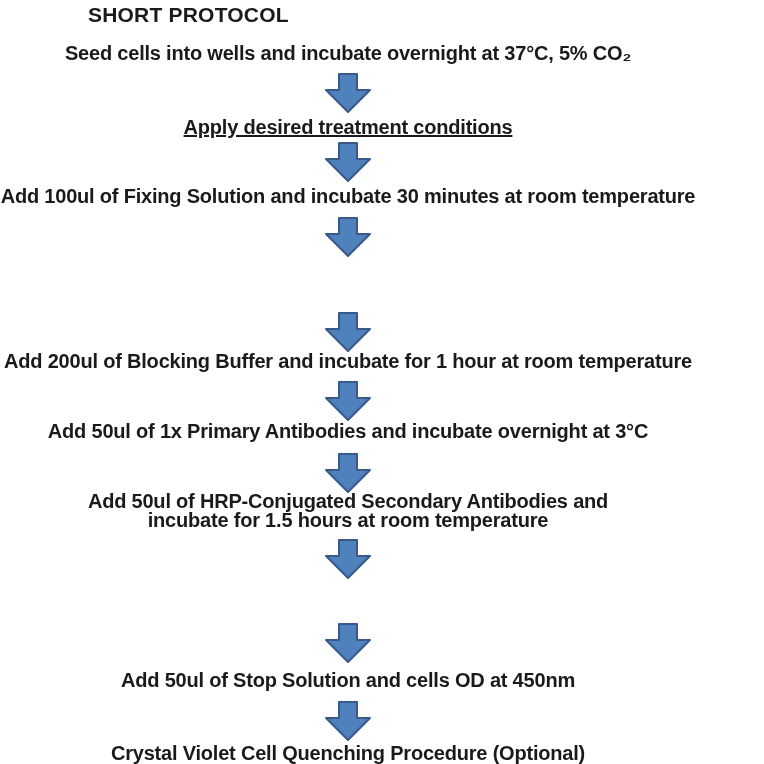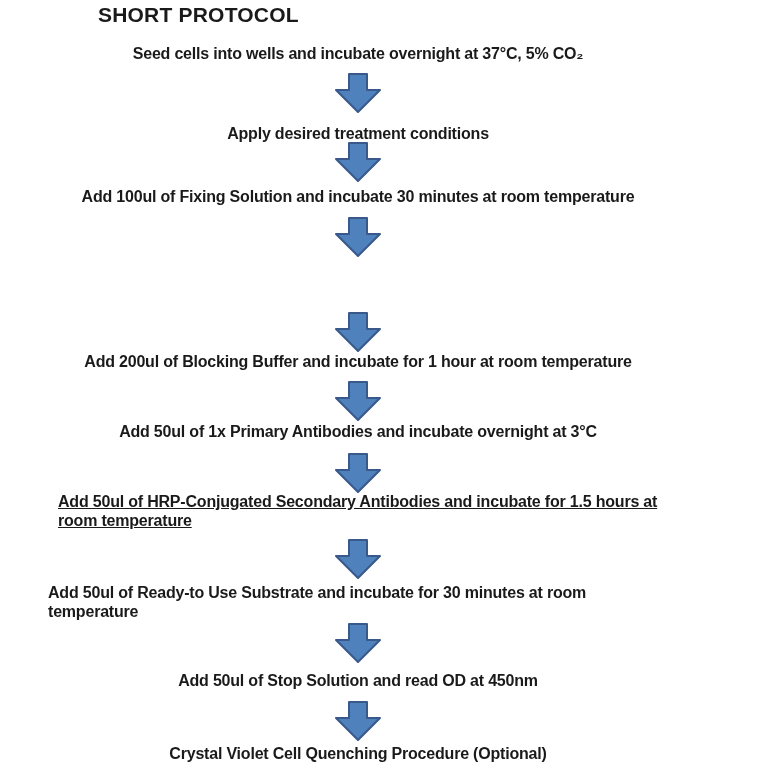--- a/index.html
+++ b/index.html
@@ -7,38 +7,37 @@
     padding: 0;
     background: #ffffff;
   }
   .page {
     position: relative;
     width: 696px;
     height: 764px;
     background: var(--bg, #ffffff);
     font-family: "Liberation Sans", sans-serif;
     overflow: hidden;
-    margin-left: 10px;
   }
   .title {
     position: absolute;
     top: 3px;
     left: 88px;
     margin: 0;
     font-size: 21px;
     font-weight: bold;
     letter-spacing: 0.2px;
     color: var(--text-color, #1a1a1a);
   }
   .step {
     position: absolute;
     left: 50%;
     transform: translateX(-50%);
-    text-align: left;
-    font-size: 16px;
+    text-align: center;
+    font-size: 20px;
     font-weight: bold;
     line-height: 19px;
     letter-spacing: -0.2px;
     color: var(--text-color, #1a1a1a);
     white-space: nowrap;
   }
   .step.wrap2 {
     white-space: normal;
   }
   .arrow {
@@ -50,31 +49,31 @@
   }
   .arrow polygon {
     fill: var(--arrow-fill, #4f81bd);
     stroke: var(--arrow-stroke, #38598a);
     stroke-width: 2;
     stroke-linejoin: round;
   }
   
   .s0 { top: 44px; }
   .a0 { top: 73px; }
-  .s1 { top: 124px; }
+  .s1 { top: 118px; text-decoration: underline; }
   .a1 { top: 142px; }
   .s2 { top: 187px; }
   .a2 { top: 217px; }
   .s3 { top: 261px; width: 560px; }
   .a3 { top: 312px; }
   .s4 { top: 352px; }
   .a4 { top: 381px; }
   .s5 { top: 422px; }
   .a5 { top: 453px; }
-  .s6 { top: 492px; width: 600px; text-decoration: underline; }
+  .s6 { top: 492px; width: 600px; }
   .a6 { top: 539px; }
   .s7 { top: 583px; width: 620px; }
   .a7 { top: 623px; }
   .s8 { top: 671px; }
   .a8 { top: 701px; }
   .s9 { top: 744px; }
 </style>
 </head>
 <body>
 
@@ -116,27 +115,26 @@
   <svg class="arrow a5" viewBox="0 0 46 40" xmlns="http://www.w3.org/2000/svg">
       <polygon points="14,1 32,1 32,17 45,17 23,39 1,17 14,17"></polygon>
     </svg>
 
   <div class="step s6 wrap2">Add 50ul of HRP-Conjugated Secondary Antibodies and incubate for 1.5 hours at room temperature</div>
 
   <svg class="arrow a6" viewBox="0 0 46 40" xmlns="http://www.w3.org/2000/svg">
       <polygon points="14,1 32,1 32,17 45,17 23,39 1,17 14,17"></polygon>
     </svg>
 
-  <div class="step s7 wrap2">Add 50ul of Ready-to Use Substrate and incubate for 30 minutes at room temperature</div>
 
   <svg class="arrow a7" viewBox="0 0 46 40" xmlns="http://www.w3.org/2000/svg">
       <polygon points="14,1 32,1 32,17 45,17 23,39 1,17 14,17"></polygon>
     </svg>
 
-  <div class="step s8">Add 50ul of Stop Solution and read OD at 450nm</div>
+  <div class="step s8">Add 50ul of Stop Solution and cells OD at 450nm</div>
 
   <svg class="arrow a8" viewBox="0 0 46 40" xmlns="http://www.w3.org/2000/svg">
       <polygon points="14,1 32,1 32,17 45,17 23,39 1,17 14,17"></polygon>
     </svg>
 
   <div class="step s9">Crystal Violet Cell Quenching Procedure (Optional)</div>
 
 </div>
 
 </body></html>

